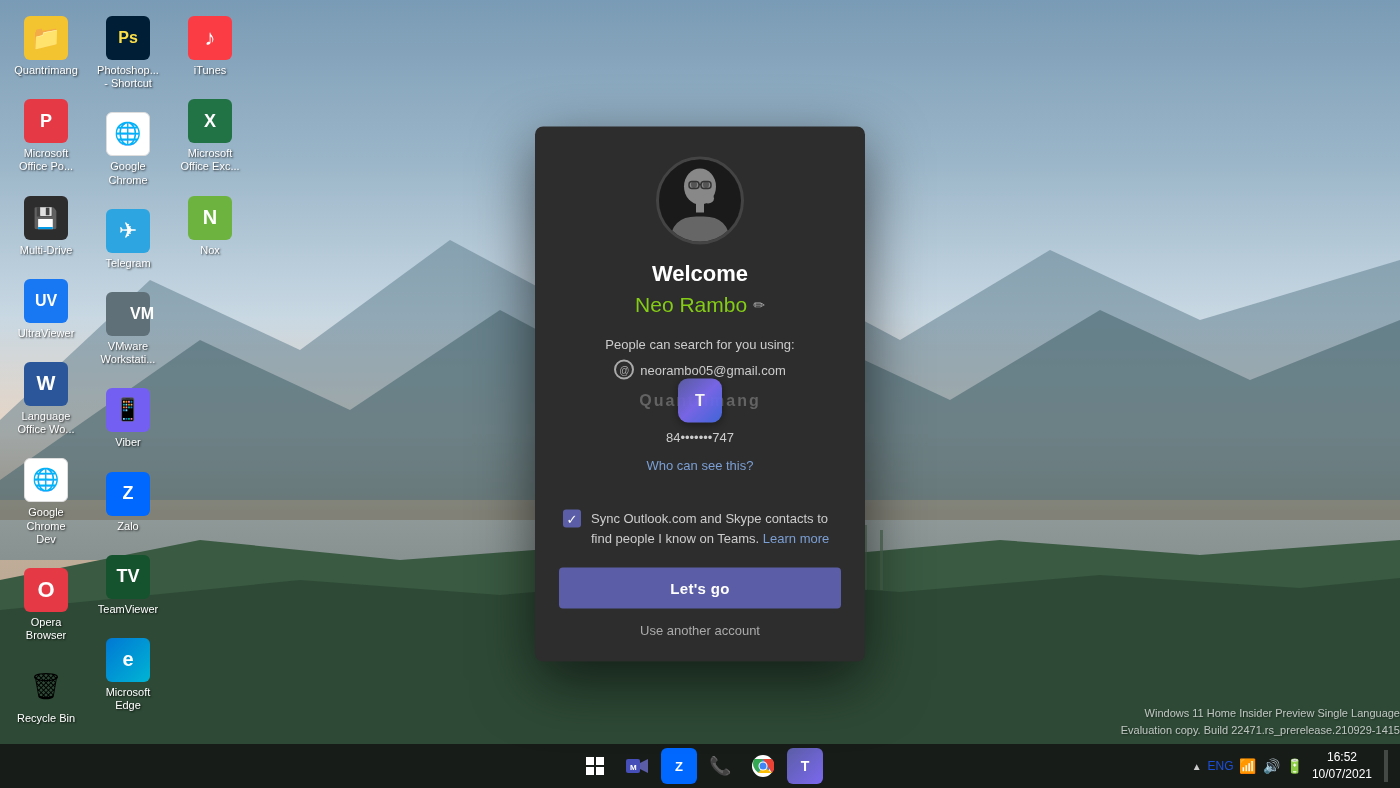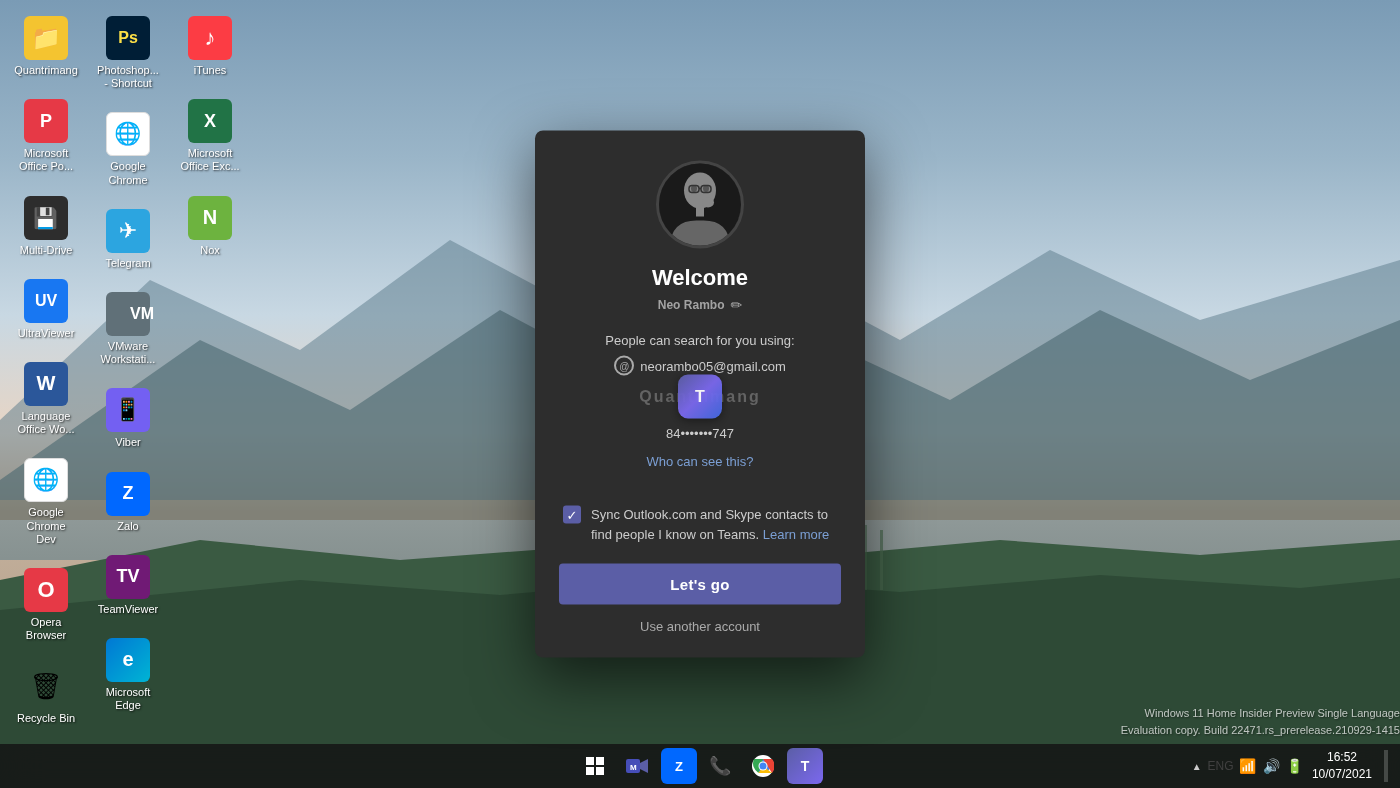--- a/index.html
+++ b/index.html
@@ -86,21 +86,21 @@
     .icon-red { background: #e63946; }
     .icon-dark { background: #2d2d2d; }
     .icon-blue { background: #1877f2; }
     .icon-word { background: #2b579a; }
     .icon-chrome { background: #fff; border: 1px solid #ddd; }
     .icon-photoshop { background: #001e36; }
     .icon-telegram { background: #2ca5e0; }
     .icon-vmware { background: #607078; }
     .icon-viber { background: #7360f2; }
     .icon-zalo { background: #0068ff; }
-    .icon-teamviewer { background: #701a75; }
+    .icon-teamviewer { background: #14532d; }
     .icon-edge { background: linear-gradient(135deg, #0078d4, #00b4d4); }
     .icon-itunes { background: #fc3c44; }
     .icon-office-exc { background: #217346; }
     .icon-nox { background: #6db33f; }
 
     
     .taskbar {
       position: absolute;
       bottom: 0;
       left: 0;
@@ -208,23 +208,23 @@
     }
 
     .username-row {
       display: flex;
       align-items: center;
       gap: 6px;
       margin-bottom: 20px;
     }
 
     .username-text {
-      color: #a3a3a3;
-      font-size: 12px;
-      font-weight: 700;
+      color: #84cc16;
+      font-size: 21px;
+      font-weight: 400;
     }
 
     .edit-icon {
       color: #aaa;
       font-size: 14px;
       cursor: pointer;
     }
 
     .search-info {
       color: #ccc;
@@ -607,21 +607,21 @@
 
     <div class="taskbar-icon" style="background:linear-gradient(135deg,#5b5ea6,#7b68ee);border-radius:6px;">
       <span style="color:white;font-size:14px;font-weight:bold;">T</span>
     </div>
   </div>
 
   <div class="taskbar-right">
     <div class="taskbar-sys">
 
       <span style="font-size:10px;color:#ccc;">▲</span>
-      <span style="font-size:12px;color:#404040;">ENG</span>
+      <span style="font-size:12px;color:#1d4ed8;">ENG</span>
       <span style="font-size:14px;">📶</span>
       <span style="font-size:14px;">🔊</span>
       <span style="font-size:14px;">🔋</span>
     </div>
     <div class="taskbar-time">
       <div style="font-size:12px;color:white;">16:52</div>
       <div style="font-size:12px;color:white;">10/07/2021</div>
     </div>
     <span style="width:4px;height:32px;background:rgba(255,255,255,0.2);display:inline-block;margin-left:4px;cursor:pointer;"></span>
   </div>

